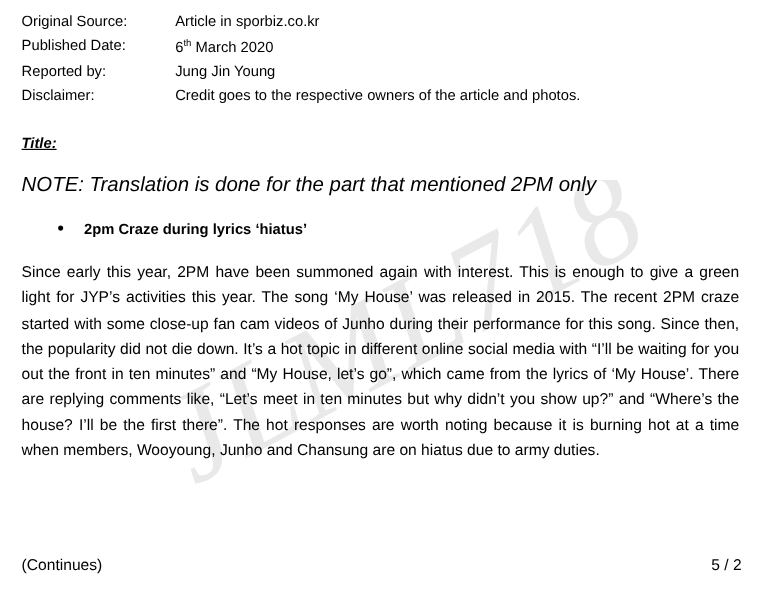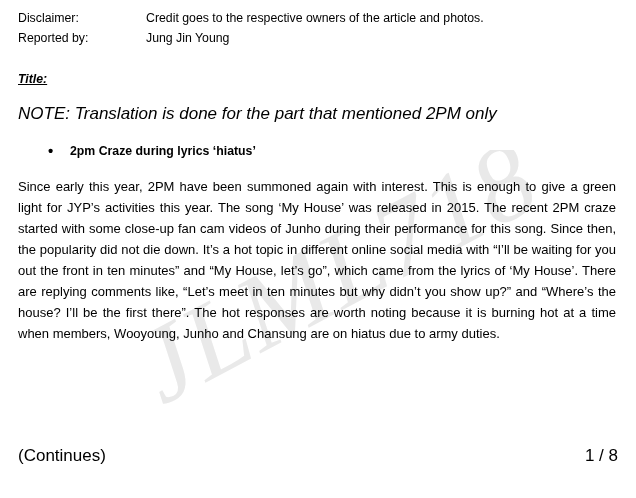--- a/index.html
+++ b/index.html
@@ -126,63 +126,71 @@
     font-size: 13px;
     line-height: 1.62;
     text-align: justify;
     width: 598px;
   }
 
   .footer {
     position: absolute;
     left: 18px;
     right: 18px;
-    bottom: 32px;
+    bottom: 20px;
     display: flex;
     justify-content: space-between;
     font-family: "Liberation Sans", sans-serif;
-    font-size: 17px;
+    font-size: 13px;
     z-index: 1;
   }
 </style>
 </head>
 <body>
 
 <div class="page">
 
   <div class="watermark">
     <span>JLML718</span>
   </div>
 
   <div class="content">
 
     <table class="meta">
       <tbody>
+          <tr>
+        <td class="meta-label">Original Source:</td>
+        <td>Article in sporbiz.co.kr</td>
+      </tr>
       <tr>
-        <td class="meta-label">Disclaimer:</td>
-        <td>Credit goes to the respective owners of the article and photos.</td>
+        <td class="meta-label">Published Date:</td>
+        <td><span>6</span><sup>th</sup><span> March 2020</span></td>
       </tr>
       <tr>
         <td class="meta-label">Reported by:</td>
         <td>Jung Jin Young</td>
+      </tr>
+      <tr>
+        <td class="meta-label">Disclaimer:</td>
+        <td>Credit goes to the respective owners of the article and photos.</td>
       </tr>
     </tbody>
       </table>
 
 
     <div class="title-row">
       <span class="title-label">Title:</span>
     </div>
 
     <div class="note">NOTE: Translation is done for the part that mentioned 2PM only</div>
 
     <div class="bullet-row">2pm Craze during lyrics ‘hiatus’</div>
 
     <div class="body-para">Since early this year, 2PM have been summoned again with interest. This is enough to give a green light for JYP’s activities this year. The song ‘My House’ was released in 2015. The recent 2PM craze started with some close-up fan cam videos of Junho during their performance for this song. Since then, the popularity did not die down. It’s a hot topic in different online social media with “I’ll be waiting for you out the front in ten minutes” and “My House, let’s go”, which came from the lyrics of ‘My House’. There are replying comments like, “Let’s meet in ten minutes but why didn’t you show up?” and “Where’s the house? I’ll be the first there”. The hot responses are worth noting because it is burning hot at a time when members, Wooyoung, Junho and Chansung are on hiatus due to army duties.</div>
 
   </div>
 
   <div class="footer">
     <span>(Continues)</span>
-    <span>1 / 8</span>
+    <span>5 / 2</span>
   </div>
 
 </div>
 
 </body></html>

